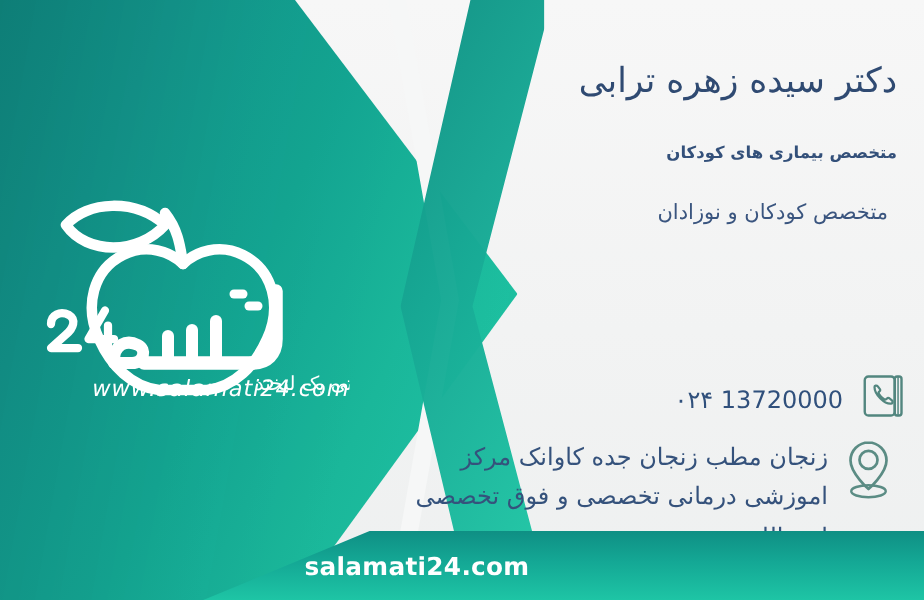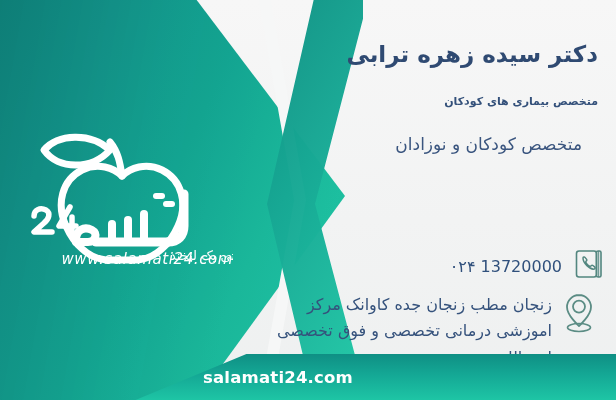--- a/index.html
+++ b/index.html
@@ -123,43 +123,43 @@
 
   
   .doc-title {
     position: absolute;
     right: 18px;
     top: 40px;
     width: 420px;
     text-align: right;
     color: #2f4a72;
     font-size: 23px;
-    font-weight: bold;
+    font-weight: normal;
     line-height: 1.3;
     direction: rtl;
   }
   .doc-spec {
     position: absolute;
     right: 18px;
     top: 95px;
     width: 420px;
     text-align: right;
     color: #33507a;
     font-size: 11px;
     font-weight: bold;
     direction: rtl;
   }
   .doc-spec2 {
     position: absolute;
-    right: 34px;
+    right: 24px;
     top: 134px;
     width: 420px;
     text-align: right;
     color: #3a557f;
-    font-size: 17px;
+    font-size: 14px;
     direction: rtl;
   }
 
   
   .row-phone {
     position: absolute;
     right: 12px;
     top: 248px;
     display: flex;
     align-items: center;

